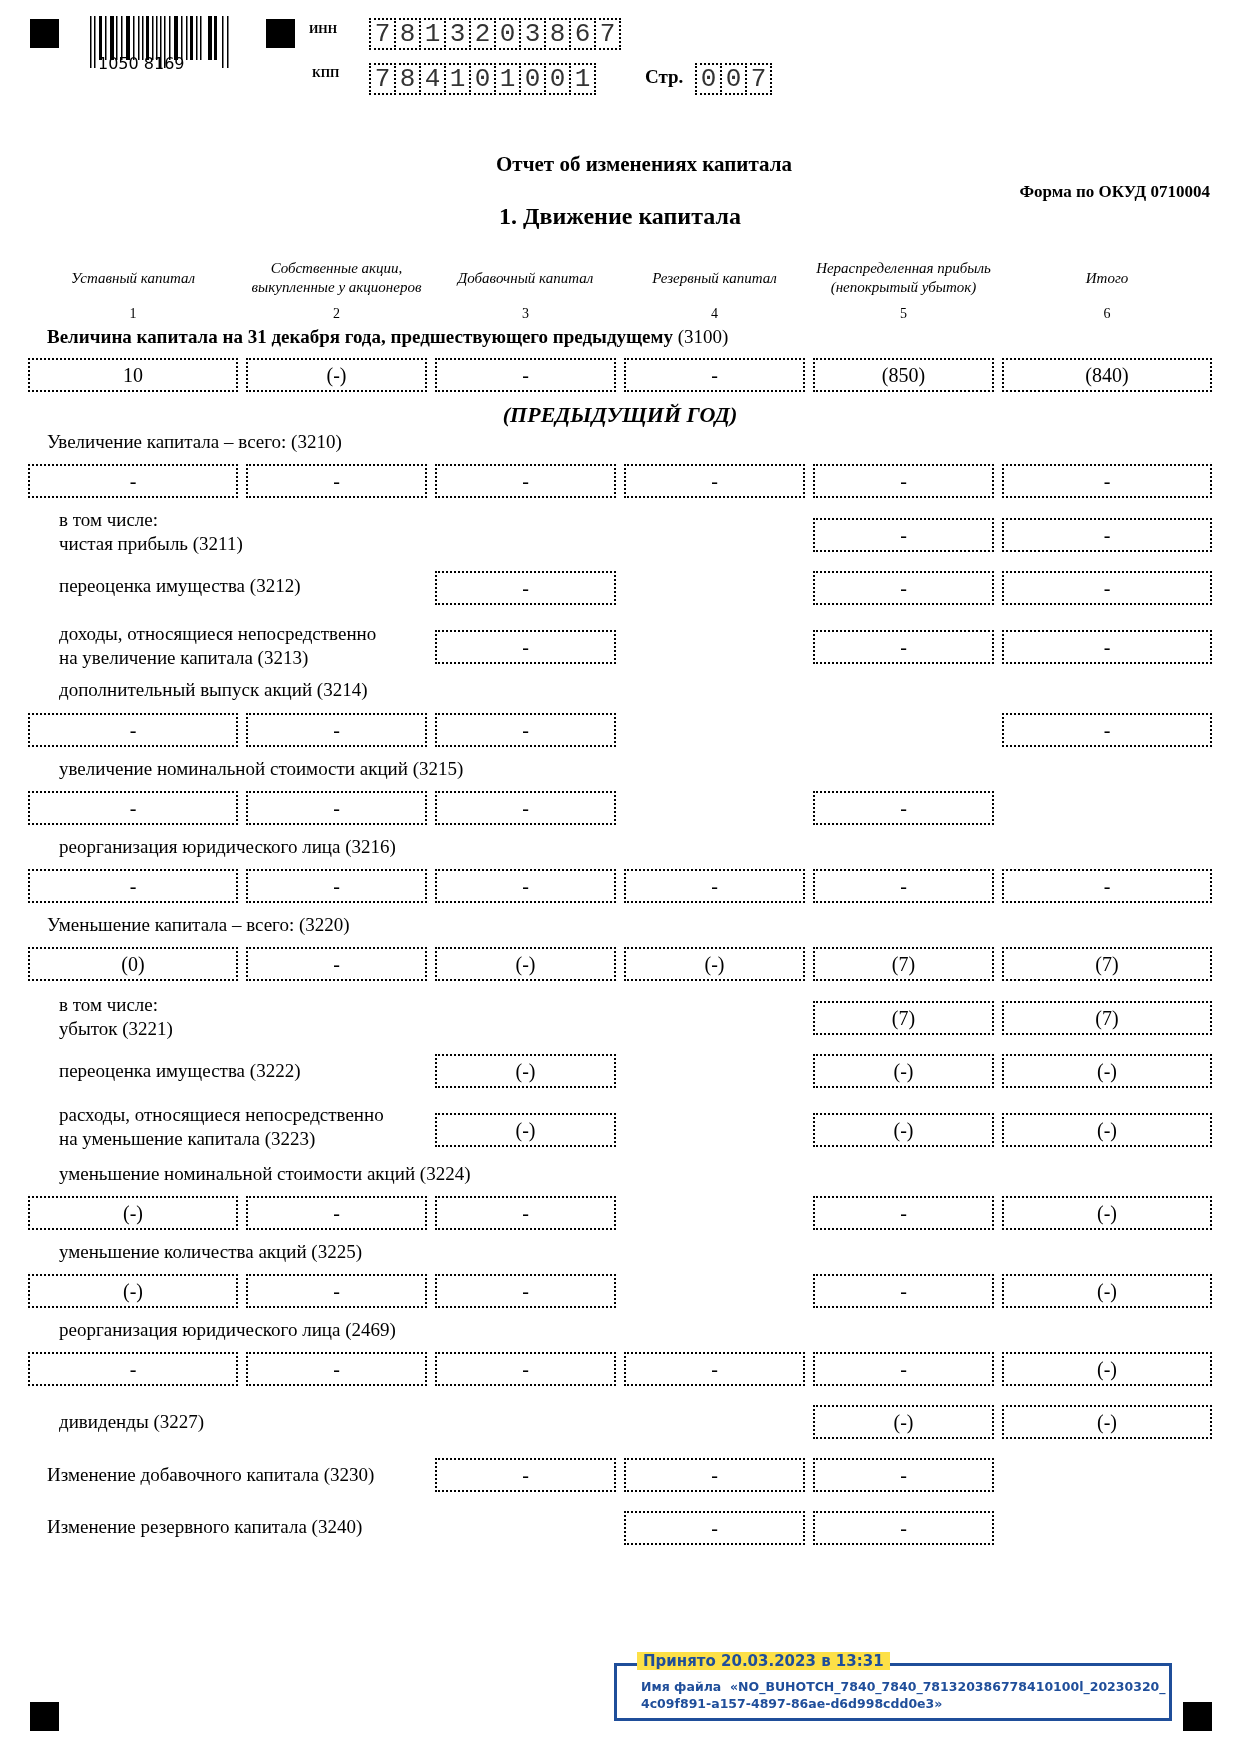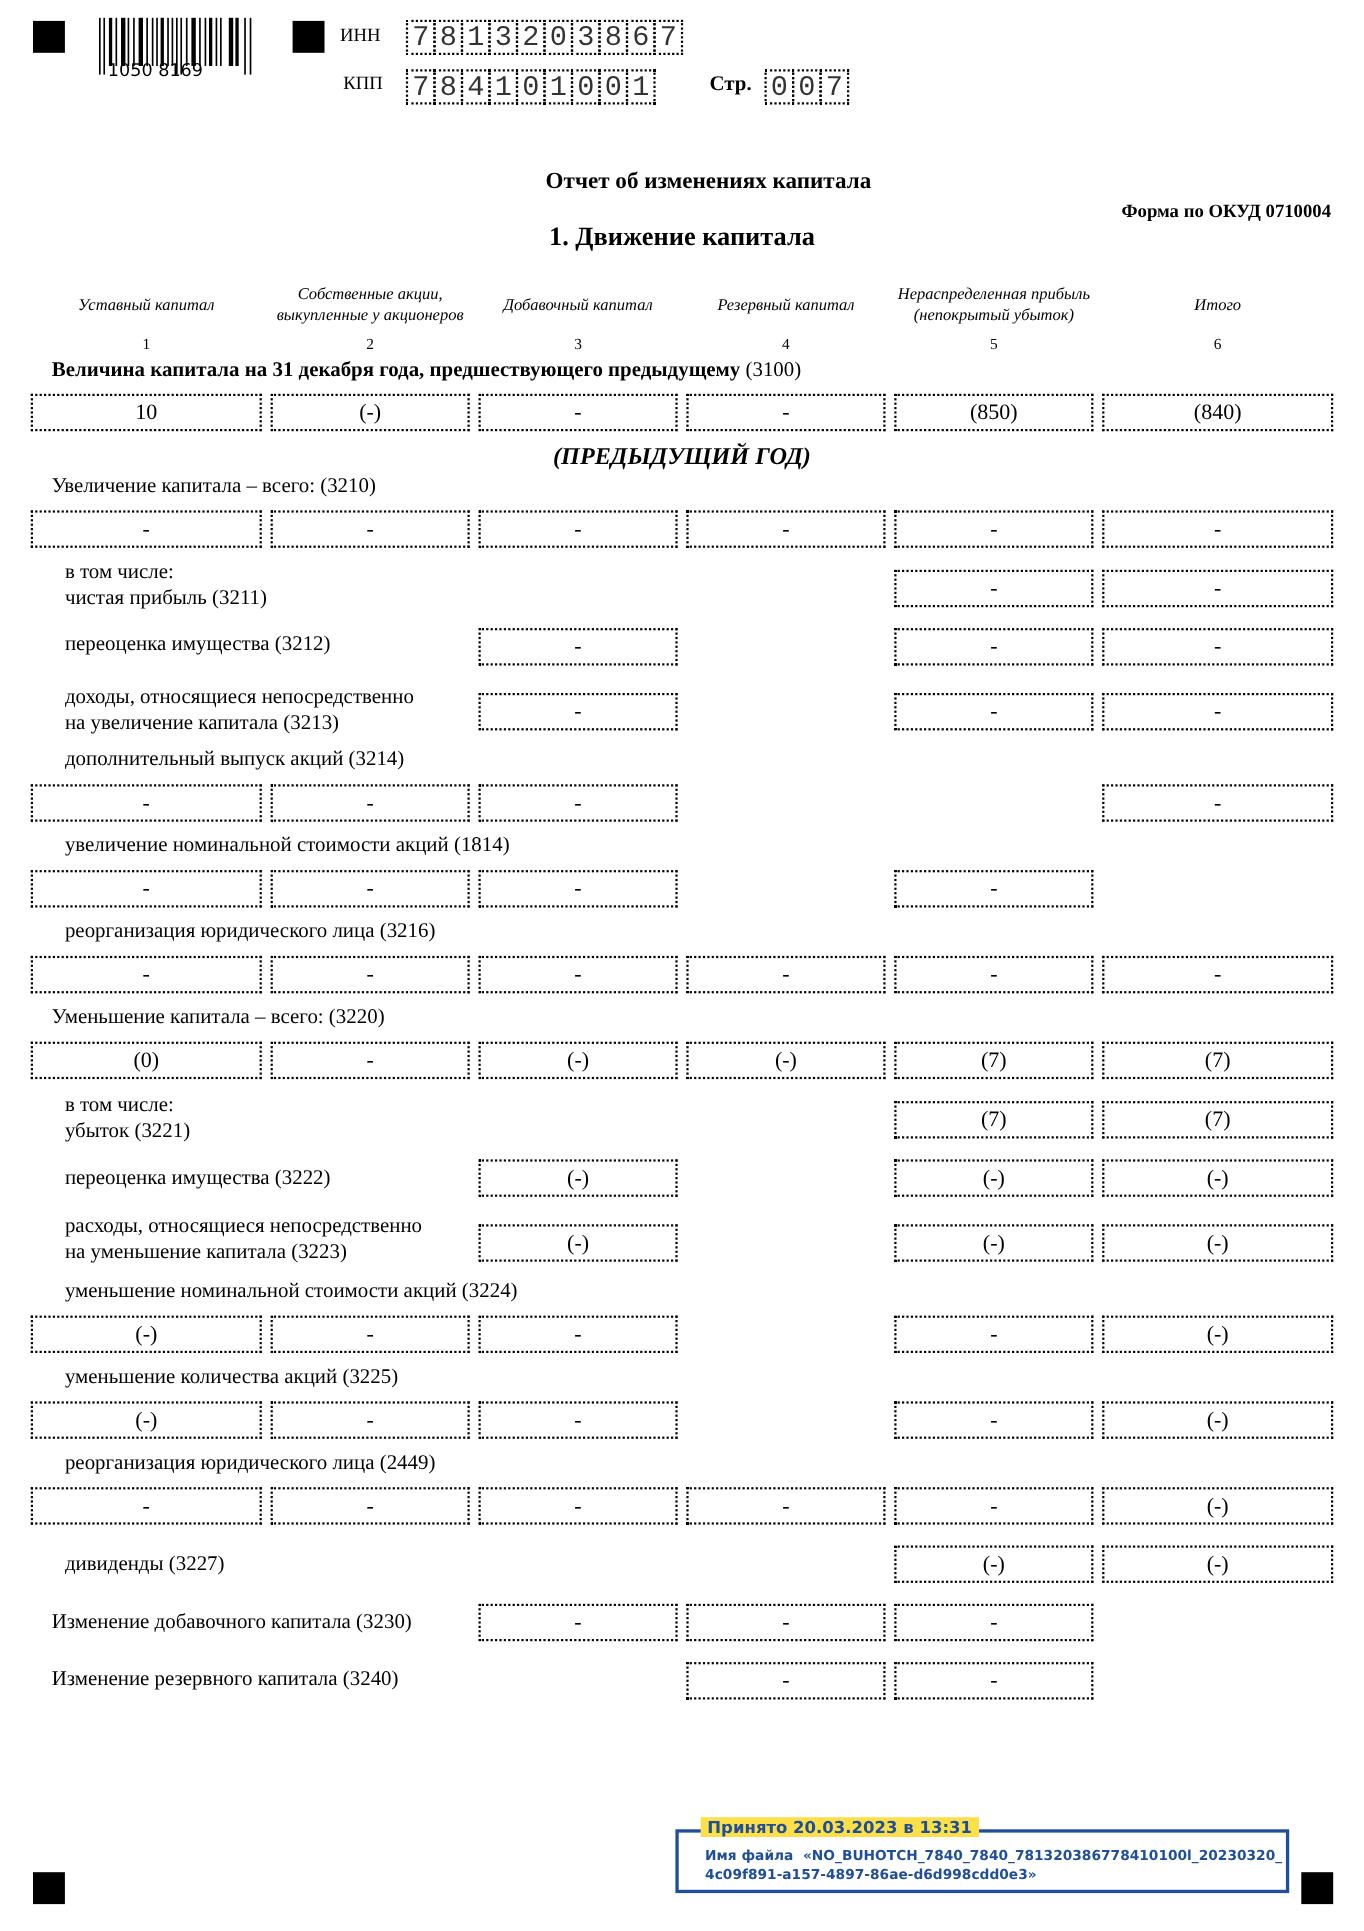--- a/index.html
+++ b/index.html
@@ -2,21 +2,21 @@
 <html><head>
 <meta charset="utf-8">
 <style>
   html, body { margin:0; padding:0; background:#fff; }
   body { width:1240px; height:1755px; position:relative; overflow:hidden;
          font-family:"Liberation Serif", serif; color:#000; }
   .marker { position:absolute; width:29px; height:29px; background:#000; }
   .barcode { position:absolute; left:90px; top:16px; width:144px; height:52px; }
   .barcode-num { position:absolute; left:98px; top:52px; font-family:"DejaVu Sans", sans-serif;
                  font-size:16px; letter-spacing:0px; line-height:24px; }
-  .code-label { position:absolute; font-size:17px; }
+  .code-label { position:absolute; font-size:12px;font-weight:bold; }
   .cells { position:absolute; display:flex; }
   .cell { width:27px; height:32px; border:2px dotted #000; margin-left:-2px;
           font-family:"Liberation Mono", monospace; font-size:26px; color:#333;
           display:flex; align-items:center; justify-content:center; box-sizing:border-box; }
   .cell:first-child { margin-left:0; }
   .title { position:absolute; left:0; width:1240px; text-align:center; font-weight:bold; }
   .okud { position:absolute; right:30px; top:182px; font-weight:bold; font-size:17px; }
   .colhead { position:absolute; top:248px; text-align:center; font-style:italic; font-size:15px; line-height:19px;
              display:flex; align-items:center; justify-content:center; height:60px; }
   .colnum { position:absolute; top:306px; text-align:center; font-size:14px; }
@@ -164,21 +164,21 @@
       <div class="vbox" style="left: 1002px; width: 210px; top: 630px;">-</div>
     </div>
     <div>
       <div class="rowlabel" style="left: 59px; top: 678px; white-space: pre;">дополнительный выпуск акций (3214)</div>
       <div class="vbox" style="left: 28px; width: 210px; top: 713px;">-</div>
       <div class="vbox" style="left: 246px; width: 181px; top: 713px;">-</div>
       <div class="vbox" style="left: 435px; width: 181px; top: 713px;">-</div>
       <div class="vbox" style="left: 1002px; width: 210px; top: 713px;">-</div>
     </div>
     <div>
-      <div class="rowlabel" style="left: 59px; top: 757px; white-space: pre;">увеличение номинальной стоимости акций (1814)</div>
+      <div class="rowlabel" style="left: 59px; top: 757px; white-space: pre;">увеличение номинальной стоимости акций (3215)</div>
       <div class="vbox" style="left: 28px; width: 210px; top: 791px;">-</div>
       <div class="vbox" style="left: 246px; width: 181px; top: 791px;">-</div>
       <div class="vbox" style="left: 435px; width: 181px; top: 791px;">-</div>
       <div class="vbox" style="left: 813px; width: 181px; top: 791px;">-</div>
     </div>
     <div>
       <div class="rowlabel" style="left: 59px; top: 835px; white-space: pre;">реорганизация юридического лица (3216)</div>
       <div class="vbox" style="left: 28px; width: 210px; top: 869px;">-</div>
       <div class="vbox" style="left: 246px; width: 181px; top: 869px;">-</div>
       <div class="vbox" style="left: 435px; width: 181px; top: 869px;">-</div>
@@ -224,21 +224,21 @@
     </div>
     <div>
       <div class="rowlabel" style="left: 59px; top: 1240px; white-space: pre;">уменьшение количества акций (3225)</div>
       <div class="vbox" style="left: 28px; width: 210px; top: 1274px;">(-)</div>
       <div class="vbox" style="left: 246px; width: 181px; top: 1274px;">-</div>
       <div class="vbox" style="left: 435px; width: 181px; top: 1274px;">-</div>
       <div class="vbox" style="left: 813px; width: 181px; top: 1274px;">-</div>
       <div class="vbox" style="left: 1002px; width: 210px; top: 1274px;">(-)</div>
     </div>
     <div>
-      <div class="rowlabel" style="left: 59px; top: 1318px; white-space: pre;">реорганизация юридического лица (2449)</div>
+      <div class="rowlabel" style="left: 59px; top: 1318px; white-space: pre;">реорганизация юридического лица (2469)</div>
       <div class="vbox" style="left: 28px; width: 210px; top: 1352px;">-</div>
       <div class="vbox" style="left: 246px; width: 181px; top: 1352px;">-</div>
       <div class="vbox" style="left: 435px; width: 181px; top: 1352px;">-</div>
       <div class="vbox" style="left: 624px; width: 181px; top: 1352px;">-</div>
       <div class="vbox" style="left: 813px; width: 181px; top: 1352px;">-</div>
       <div class="vbox" style="left: 1002px; width: 210px; top: 1352px;">(-)</div>
     </div>
     <div>
       <div class="rowlabel" style="left: 59px; top: 1410px; white-space: pre;">дивиденды (3227)</div>
       <div class="vbox" style="left: 813px; width: 181px; top: 1405px;">(-)</div>

